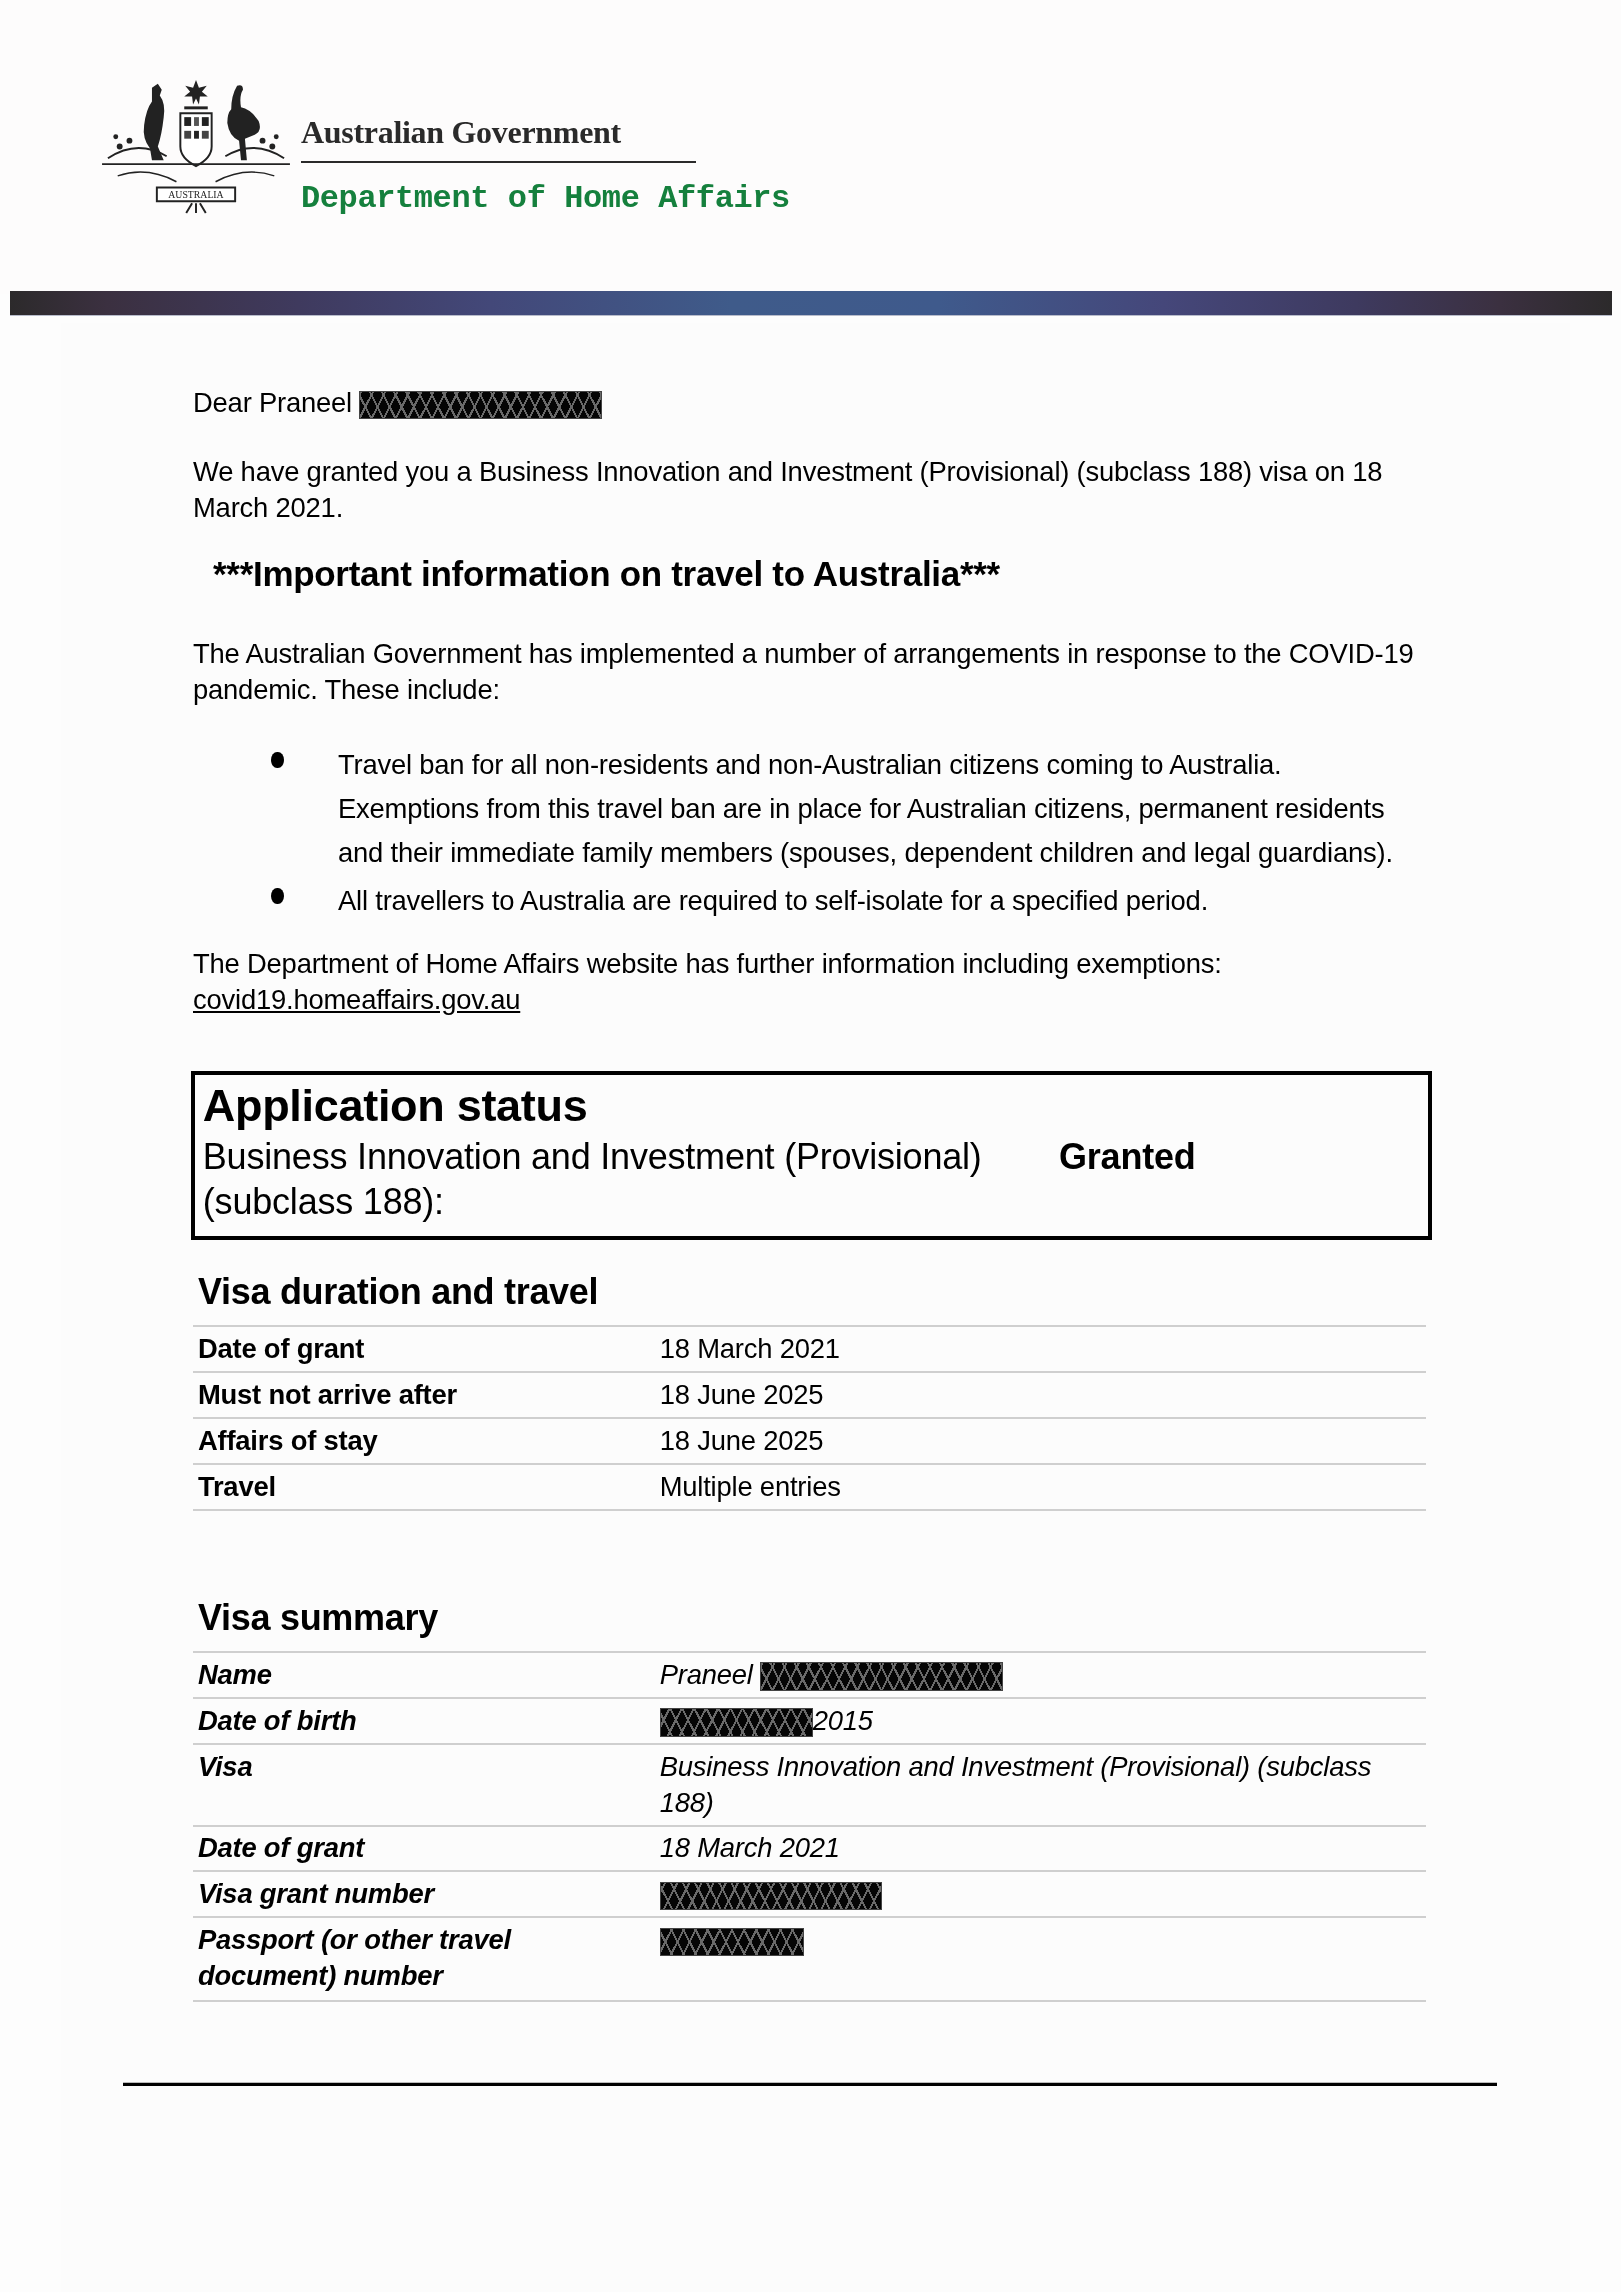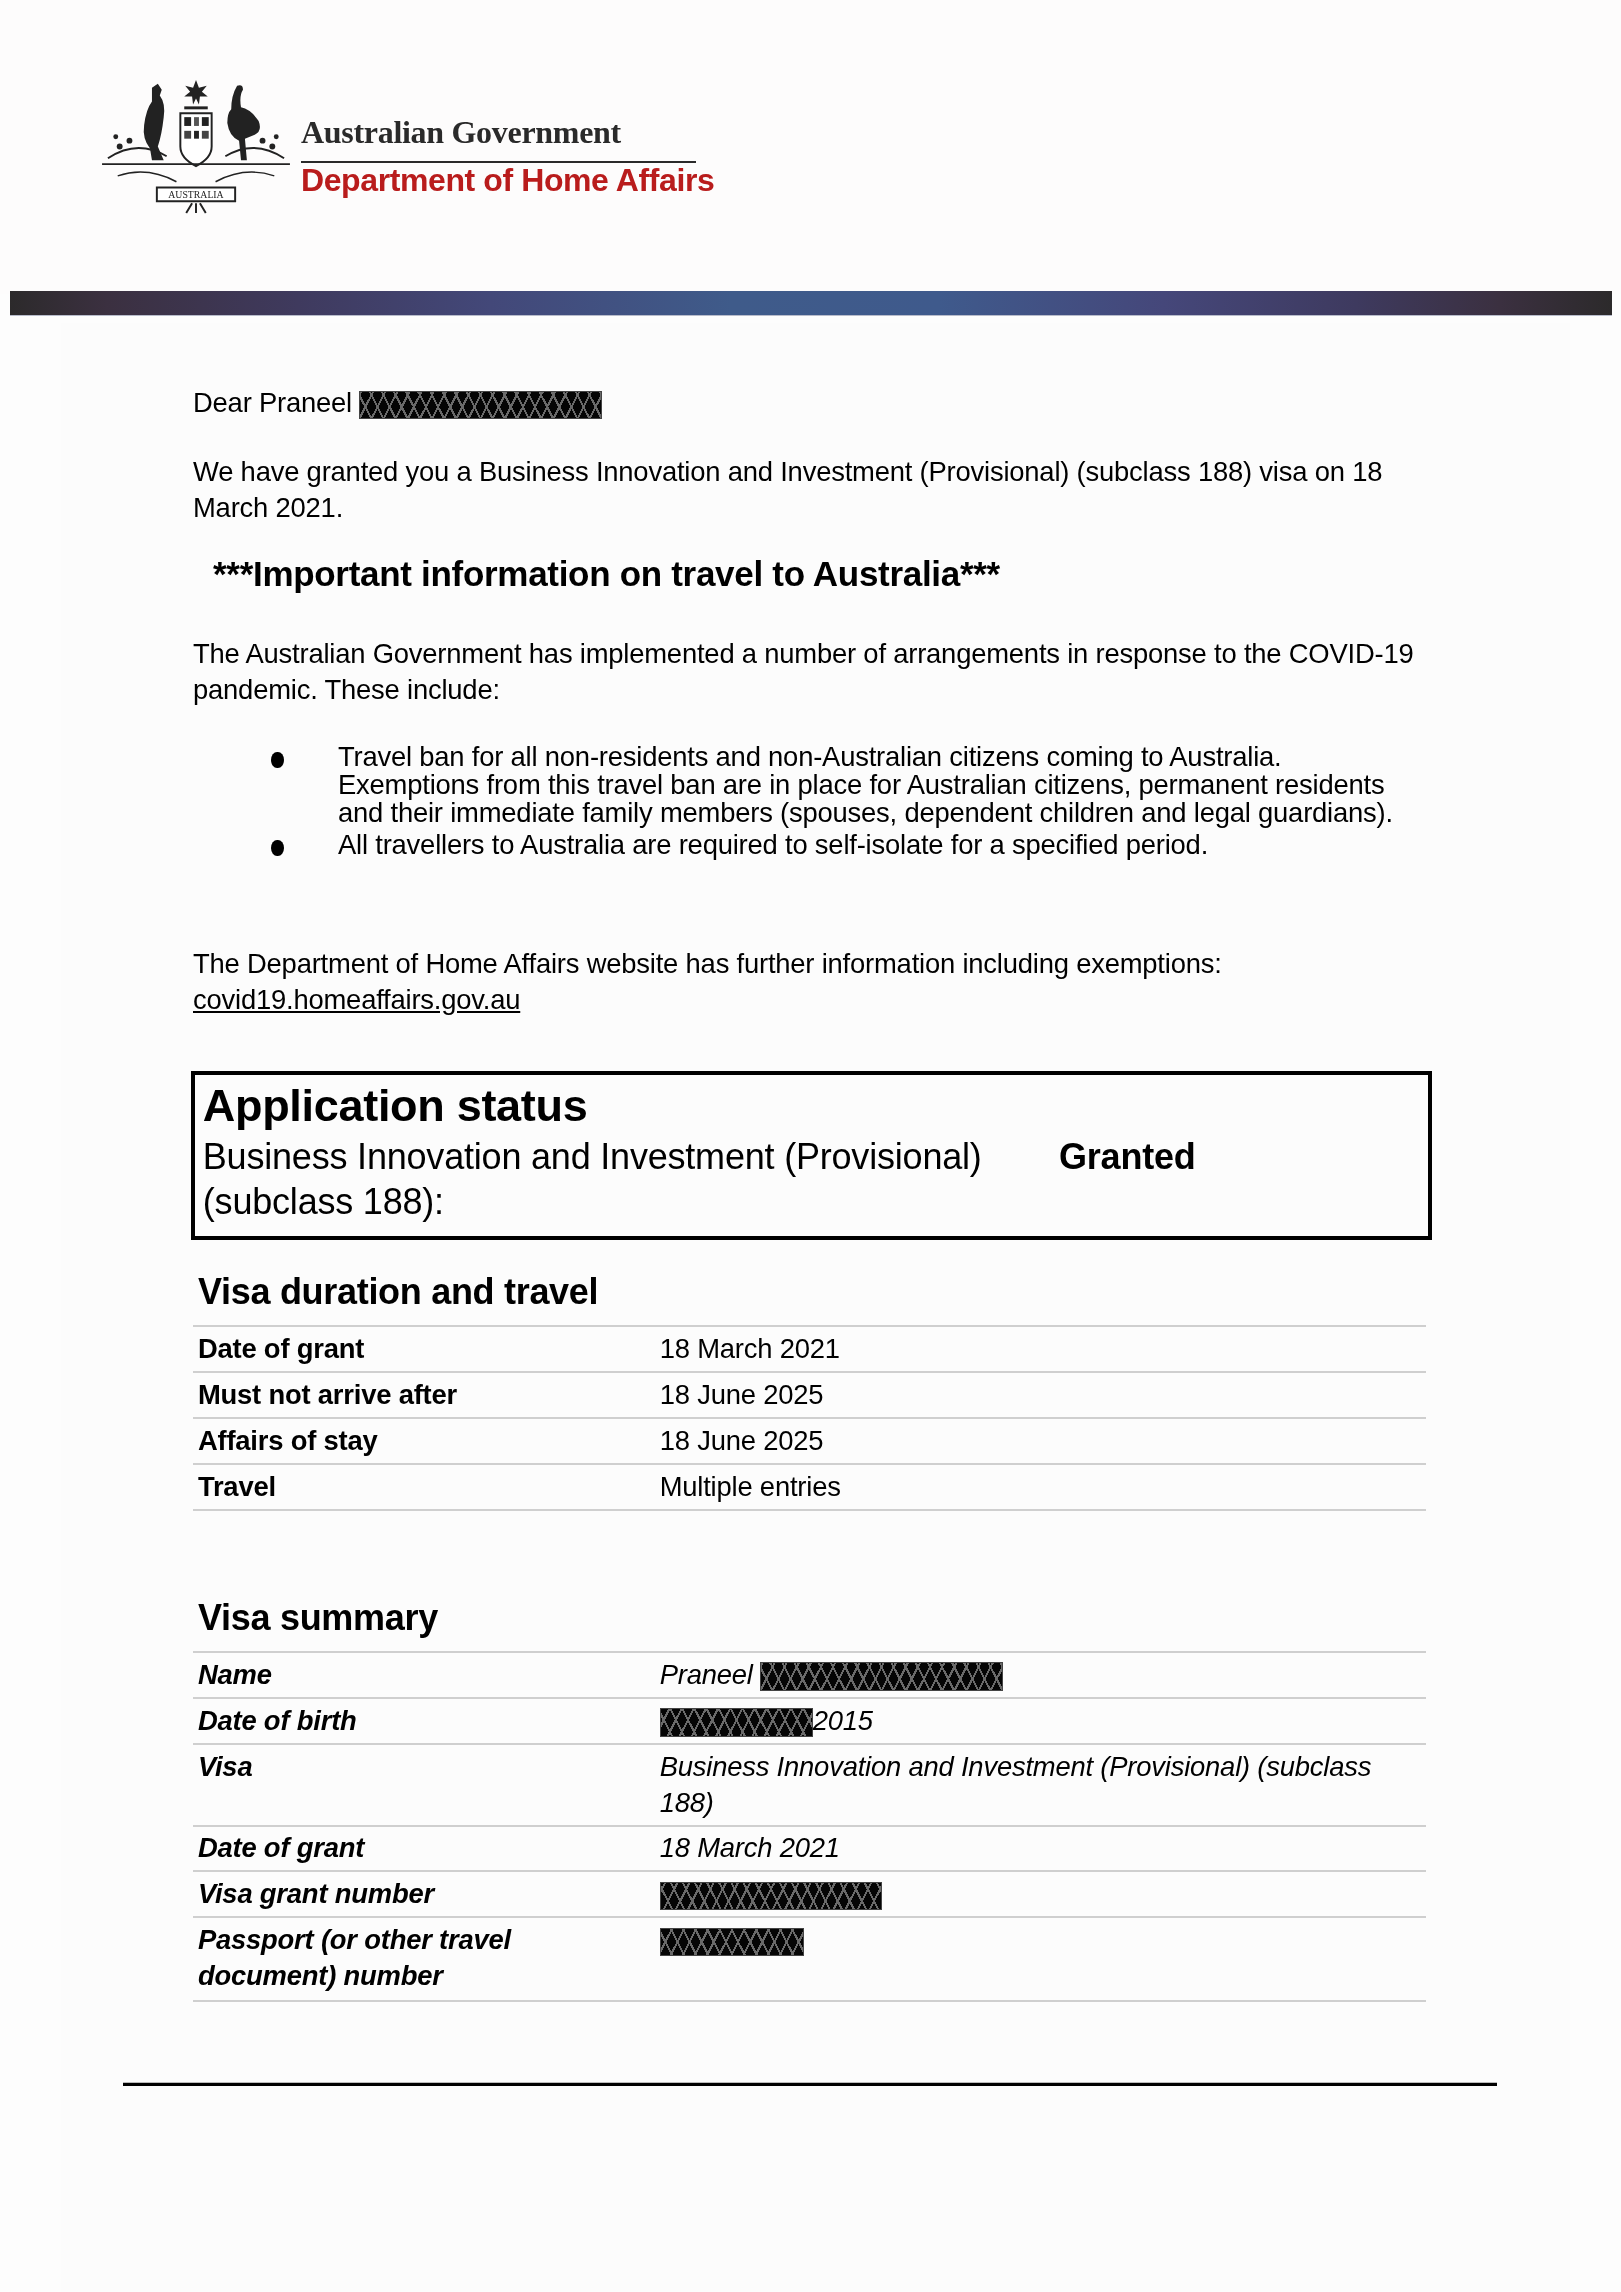--- a/index.html
+++ b/index.html
@@ -16,42 +16,42 @@
   
   .header { position: absolute; left: 0; top: 0; width: 1621px; height: 294px; background: #fdfcfc; }
   .crest { position: absolute; left: 98px; top: 78px; width: 196px; height: 137px; }
   .gov-name {
     position: absolute; left: 301px; top: 114px;
     font-family: "Liberation Serif", serif; font-weight: bold; font-size: 32px; color: #2a2a2a;
     letter-spacing: -0.3px;
   }
   .gov-rule { position: absolute; left: 301px; top: 161px; width: 395px; height: 2px; background: #2a2a2a; }
   .dept-name {
-    position: absolute; left: 301px; top: 162px;
-    font-family: Liberation Sans, sans-serif; font-weight: bold; font-size: 32px; color: #b91c1c;
+    position: absolute; left: 301px; top: 180px;
+    font-family: Liberation Mono, monospace; font-weight: bold; font-size: 32px; color: #15803d;
     letter-spacing: -0.4px;
   }
   .banner {
     position: absolute; left: 9.8px; top: 291px; width: 1602px; height: 23.5px;
     background: linear-gradient(90deg, #2c2a2b 0%, #3b3040 6%, #3f3a5e 18%, #434879 30%, #3f5b8a 45%, #3f5a8c 58%, #45477a 72%, #3e3a5f 84%, #3b3040 93%, #2c2a2b 100%);
     border-bottom: 1px solid #b8bccb;
   }
   
   .txt { position: absolute; left: 193px; font-size: 27.4px; line-height: 36px; letter-spacing: -0.2px; }
   .redact {
     display: inline-block; vertical-align: middle; height: 26.5px;
     background-color: #050505;
     background-image:
       repeating-linear-gradient(63deg, transparent 0 8.8px, #6a6a6a 8.8px 10.8px),
       repeating-linear-gradient(-63deg, transparent 0 8.8px, #6a6a6a 8.8px 10.8px);
     border: 1px solid #444;
   }
   .h-important { position: absolute; left: 193px; top: 554px; font-size: 35px; font-weight: bold; letter-spacing: -0.3px; margin-left: 20px; }
   .bullets { position: absolute; left: 193px; top: 743px; width: 1235px; }
-  .bullet-item { position: relative; padding-left: 145px; font-size: 27.4px; line-height: 28px; letter-spacing: -0.2px; margin-bottom: 3.9px; }
+  .bullet-item { position: relative; padding-left: 145px; font-size: 27.4px; line-height: 44px; letter-spacing: -0.2px; margin-bottom: 3.9px; }
   .bullet-dot { position: absolute; left: 78px; top: 8.8px; width: 12.7px; height: 16.7px; border-radius: 50%; background: #000; }
   .link { text-decoration: underline; color: #000; cursor: pointer; }
 
   
   .status-box {
     position: absolute; left: 191px; top: 1071px; width: 1233px; height: 161px;
     border: 4.9px solid #000; box-sizing: content-box;
   }
   .status-title { position: absolute; left: 7.8px; top: 4.9px; font-size: 45px; font-weight: bold; letter-spacing: -0.3px; }
   .status-label { position: absolute; left: 7.8px; top: 59px; width: 843px; font-size: 36px; line-height: 45px; letter-spacing: -0.2px; }

